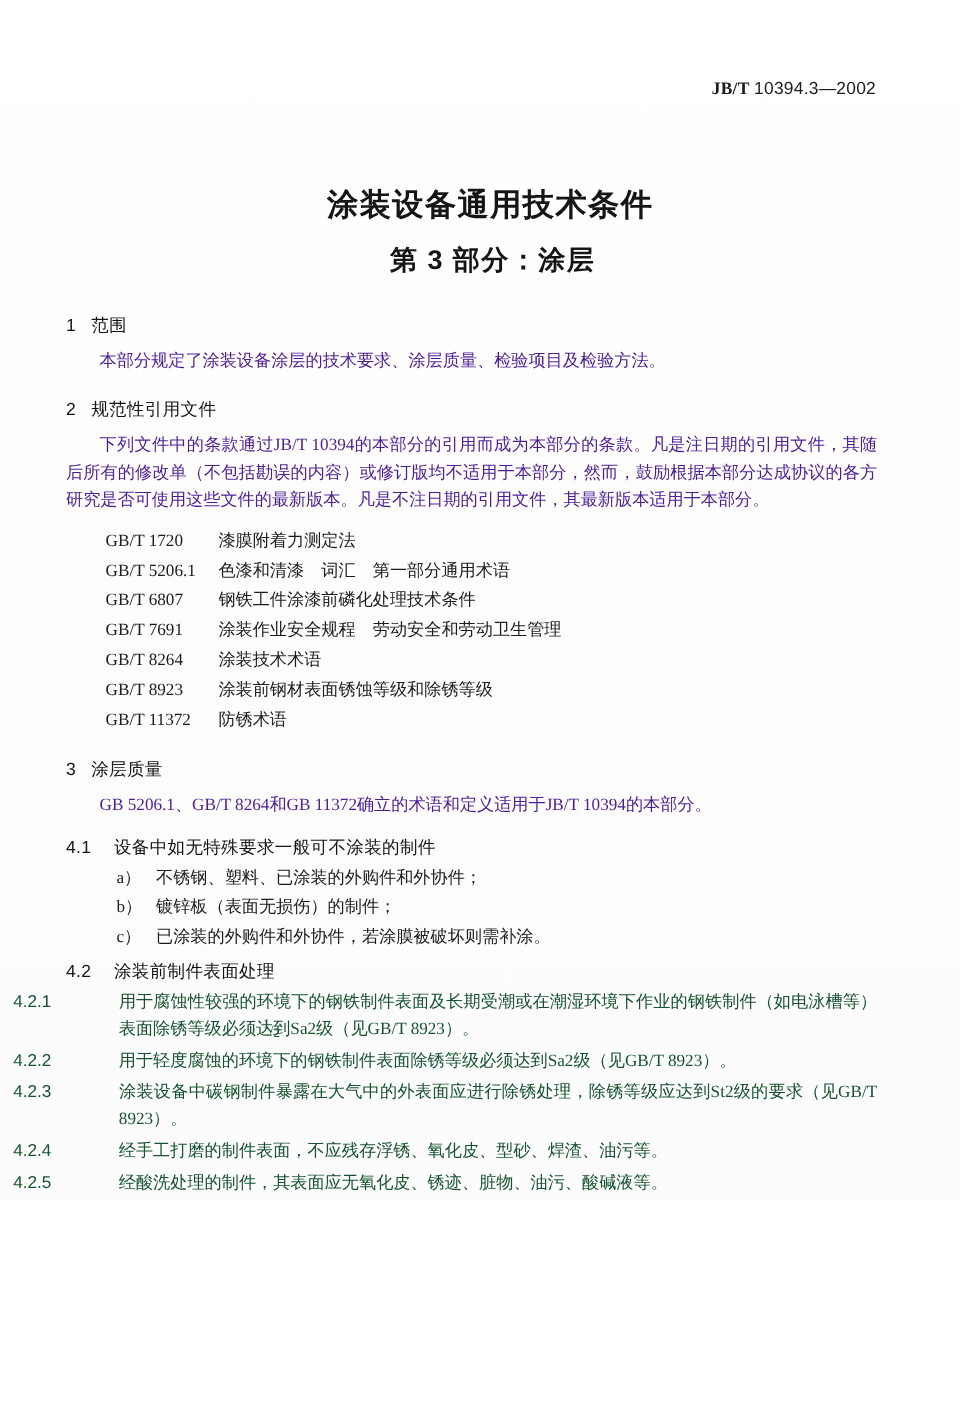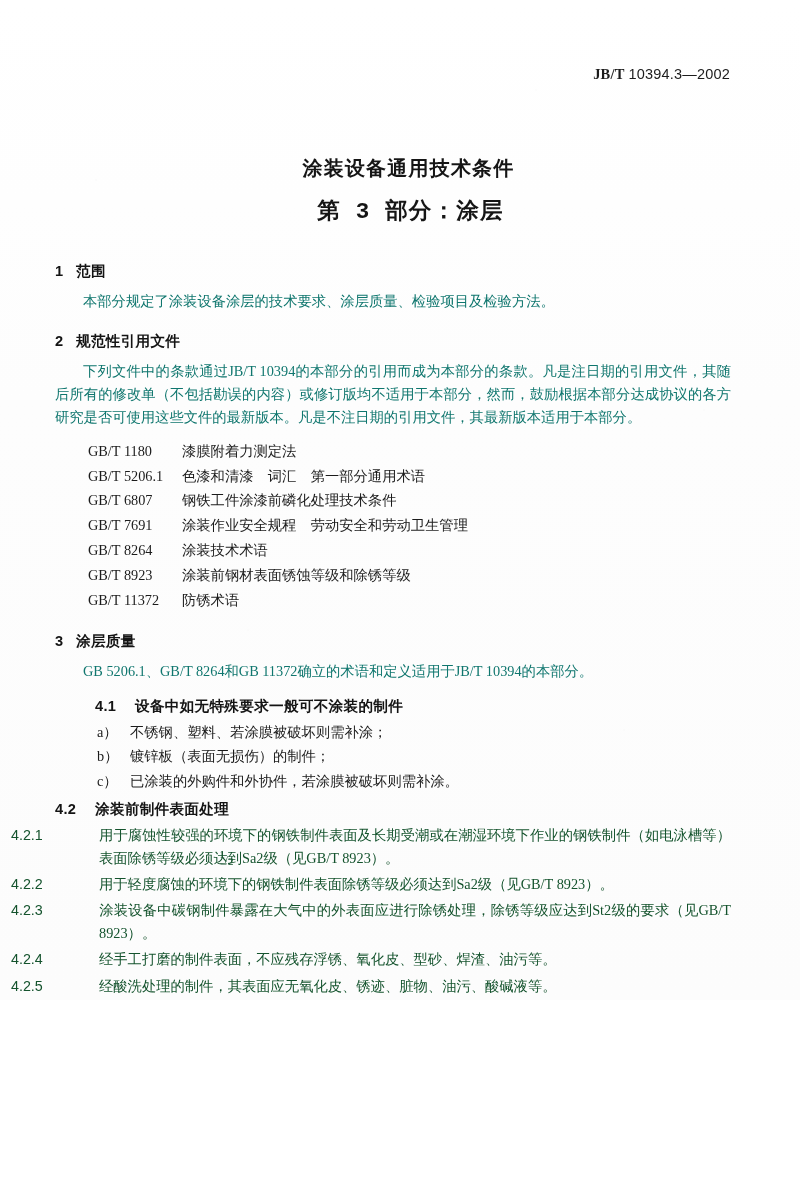--- a/index.html
+++ b/index.html
@@ -61,66 +61,66 @@
   #title-block {
     position: absolute;
     top: 158px;
     left: 0;
     width: 800px;
     text-align: center;
   }
   .doc-title {
     font-family: "DejaVu Sans", "Liberation Sans", sans-serif;
     font-weight: bold;
-    font-size: 20px;
+    font-size: 26px;
     letter-spacing: 1.2px;
     line-height: 1.0;
     color: #151515;
     margin-left: 17px;
   }
   .doc-subtitle {
-    font-family: Liberation Mono, monospace;
+    font-family: Liberation Sans, sans-serif;
     font-weight: bold;
     font-size: 22.5px;
     letter-spacing: 1.2px;
     margin-top: 17px;
     color: #151515;
     padding-left: 21px;
   }
 
   
   #body {
     position: absolute;
     top: 262px;
     left: 55px;
     width: 676px;
     font-size: 14.3px;
   }
 
   .sec-head {
     font-family: "DejaVu Sans", "Liberation Sans", sans-serif;
-    font-weight: bold;
+    font-weight: normal;
     font-size: 14.6px;
     letter-spacing: .3px;
     color: #141414;
     white-space: nowrap;
   }
   .sec-head .num {
     display: inline-block;
     min-width: 21px;
     font-family: "Liberation Sans", sans-serif;
   }
   .sec-head-gap-top { margin-top: 19px; }
 
   .para {
     margin-top: 9px;
     text-align: justify;
     line-height: 1.62;
     font-size: 14.3px;
-    color: #0f766e;
+    color: #4c1d95;
   }
   .para.indent { text-indent: 28px; }
   .para.noindent { text-indent: 0; }
   .para-tight { margin-top: 2px; }
 
   
   #ref-list {
     margin-top: 9px;
     padding-left: 33px;
   }
@@ -229,21 +229,21 @@
     </div>
     <div class="para indent">本部分规定了涂装设备涂层的技术要求、涂层质量、检验项目及检验方法。</div>
 
     <div class="sec-head sec-head-gap-top">
       <span class="num">2</span><span>规范性引用文件</span>
     </div>
     <div class="para indent">下列文件中的条款通过JB/T 10394的本部分的引用而成为本部分的条款。凡是注日期的引用文件，其随后所有的修改单（不包括勘误的内容）或修订版均不适用于本部分，然而，鼓励根据本部分达成协议的各方研究是否可使用这些文件的最新版本。凡是不注日期的引用文件，其最新版本适用于本部分。</div>
 
     <div id="ref-list">
       <div class="ref-row">
-        <span class="ref-code">GB/T 1180</span><span class="ref-name">漆膜附着力测定法</span>
+        <span class="ref-code">GB/T 1720</span><span class="ref-name">漆膜附着力测定法</span>
       </div>
       <div class="ref-row">
         <span class="ref-code">GB/T 5206.1</span><span class="ref-name">色漆和清漆　词汇　第一部分通用术语</span>
       </div>
       <div class="ref-row">
         <span class="ref-code">GB/T 6807</span><span class="ref-name">钢铁工件涂漆前磷化处理技术条件</span>
       </div>
       <div class="ref-row">
         <span class="ref-code">GB/T 7691</span><span class="ref-name">涂装作业安全规程　劳动安全和劳动卫生管理</span>
       </div>
@@ -258,26 +258,26 @@
       </div>
     </div>
 
     <div class="sec-head sec-head-gap-top">
       <span class="num">3</span><span>涂层质量</span>
     </div>
     <div class="para indent">GB 5206.1、GB/T 8264和GB 11372确立的术语和定义适用于JB/T 10394的本部分。</div>
 
 
     <div class="sec-head" style="margin-top:14px;">
-      <span class="num" style="min-width:40px;margin-left:40px;">4.1</span><span>设备中如无特殊要求一般可不涂装的制件</span>
+      <span class="num" style="min-width:40px;">4.1</span><span>设备中如无特殊要求一般可不涂装的制件</span>
     </div>
 
     <div id="item-list">
       <div class="item-row">
-        <span class="item-marker">a）</span><span>不锈钢、塑料、若涂膜被破坏则需补涂；</span>
+        <span class="item-marker">a）</span><span>不锈钢、塑料、已涂装的外购件和外协件；</span>
       </div>
       <div class="item-row">
         <span class="item-marker">b）</span><span>镀锌板（表面无损伤）的制件；</span>
       </div>
       <div class="item-row">
         <span class="item-marker">c）</span><span>已涂装的外购件和外协件，若涂膜被破坏则需补涂。</span>
       </div>
     </div>
 
     <div class="sec-head" style="margin-top:6px;">

